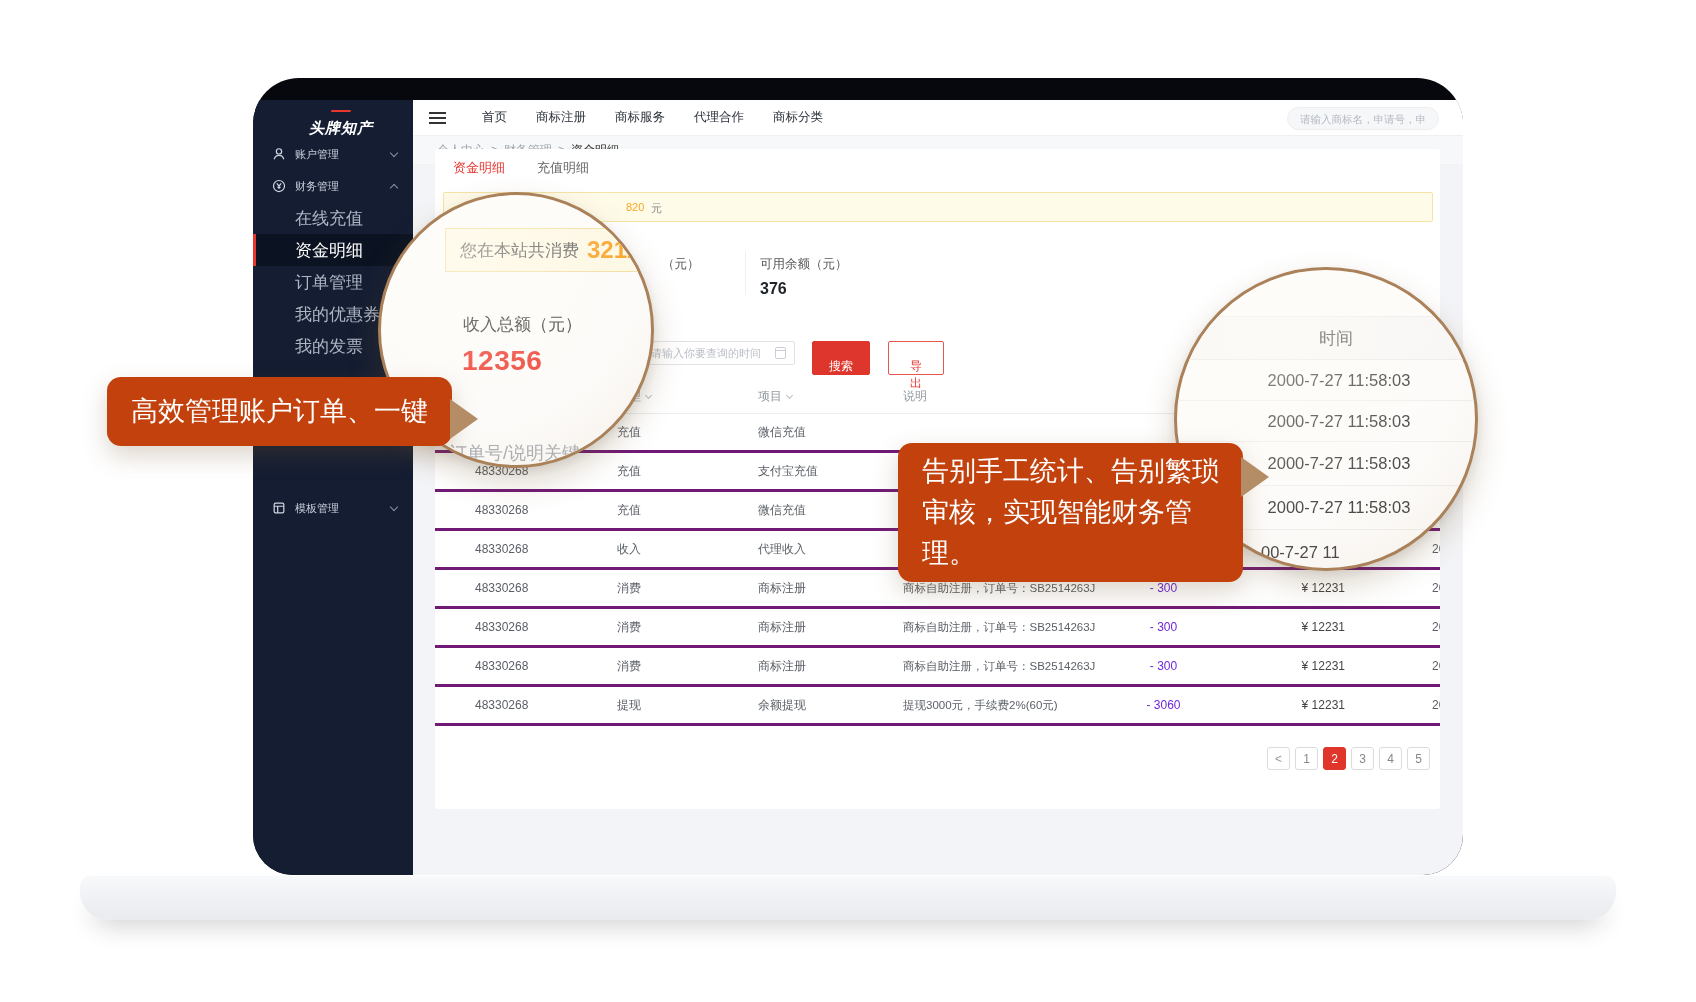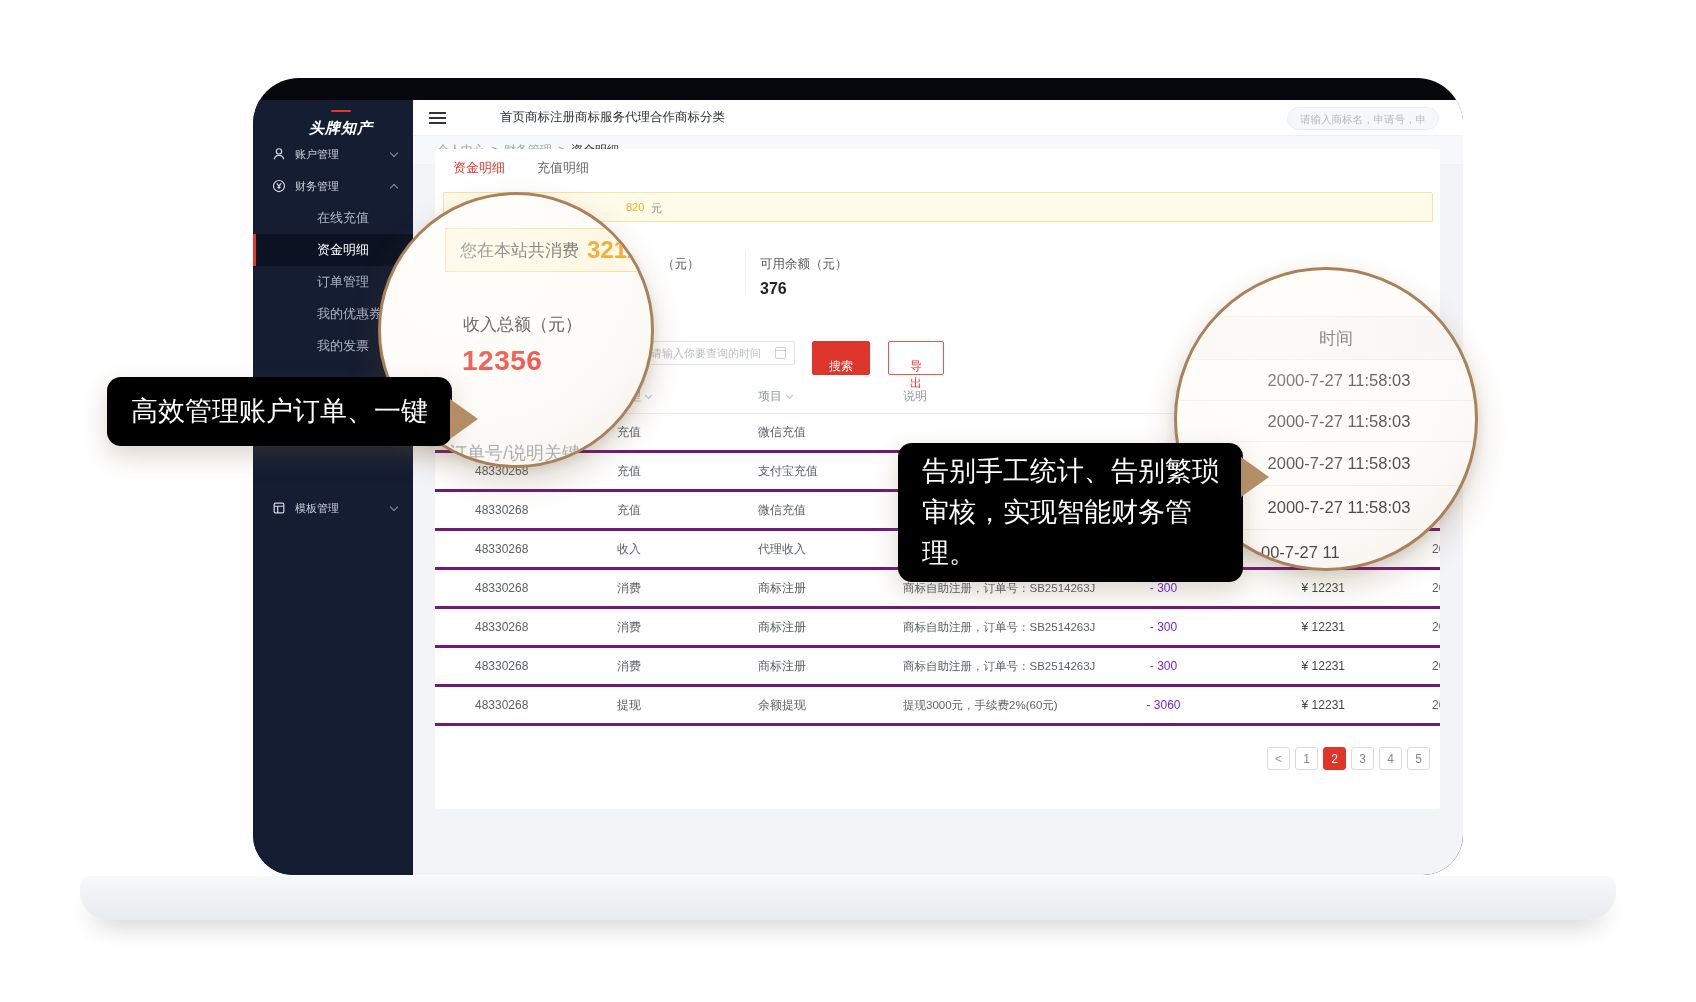--- a/index.html
+++ b/index.html
@@ -16,37 +16,37 @@
 
   
   .sidebar{width:160px;flex:0 0 160px;background:#141d32;position:relative;}
   .logo{display:flex;align-items:center;gap:7px;padding:10px 0 0 16px;height:38px;flex-direction:column;}
   .logo-mark{width:20px;height:18px;background:#e8352e;transform:skewX(-10deg);border-radius:2px;position:relative;overflow:hidden;}
   .logo-mark::after{content:'';position:absolute;left:8px;top:7px;width:12px;height:4px;background:#fff;transform:skewX(4deg);}
   .logo-text{color:#fff;font-size:15px;font-weight:bold;font-style:italic;letter-spacing:1px;}
   .menu{margin-top:0;}
   .mi{position:relative;height:32px;display:flex;align-items:center;font-size:11px;color:#c7cdd9;cursor:pointer;}
   .mi.group{padding-left:18px;gap:9px;}
-  .mi.sub{padding-left:64px;font-size:13px;color:#aeb6c4;}
+  .mi.sub{padding-left:42px;font-size:17px;color:#aeb6c4;}
   .mi.sub.active{background:#0b1322;color:#fff;}
   .mi.sub.active::before{content:'';position:absolute;left:0;top:0;bottom:0;width:3px;background:#e8352e;}
   .mi .ic{width:15px;height:15px;display:flex;align-items:center;justify-content:center;color:#cfd5e0;}
   .mi .ic svg{width:14px;height:14px;stroke:currentColor;fill:none;stroke-width:1.4;}
   .chev{position:absolute;right:16px;width:6px;height:6px;border-right:1.5px solid #8a93a5;border-bottom:1.5px solid #8a93a5;}
   .chev.down{transform:rotate(45deg);margin-top:-3px;}
   .chev.up{transform:rotate(-135deg);margin-top:3px;}
   .mi.tpl{margin-top:130px;}
 
   
   .main{flex:1;background:#f3f4f7;position:relative;overflow:hidden;}
   .topbar{height:36px;background:#fff;display:flex;align-items:center;position:relative;border-bottom:1px solid #f0f0f0;}
   .burger{margin-left:16px;width:17px;height:2px;background:#333;position:relative;cursor:pointer;}
   .burger::before,.burger::after{content:'';position:absolute;left:0;width:17px;height:2px;background:#333;}
   .burger::before{top:-5px}.burger::after{top:5px}
-  .nav{display:flex;margin-left:54px;}
+  .nav{display:flex;gap:29px;margin-left:36px;}
   .nav a{font-size:12.5px;color:#2c313a;text-decoration:none;cursor:pointer;}
   .topsearch{position:absolute;right:24px;top:7px;width:152px;height:23px;border:1px solid #ededf0;background:#f6f7f9;
     border-radius:12px;font-size:10.5px;color:#6a7077;padding:0 12px;outline:none;}
   .topsearch::placeholder{color:#b4bac3;}
   .crumbs{height:29px;background:#f7f8fa;display:flex;align-items:center;padding-left:24px;font-size:12px;color:#a0a4ab;gap:6px;border-bottom:1px solid #f1f2f4;}
   .crumbs .cur{color:#333;}
 
   
   .card{position:absolute;left:22px;top:49px;width:1005px;height:660px;background:#fff;border-radius:3px;}
   .tabs{position:absolute;left:18px;top:10px;display:flex;gap:32px;font-size:13px;}
@@ -102,21 +102,21 @@
   .lz-header-frag{position:absolute;left:68px;top:246px;font-size:18px;color:#a6abb3;white-space:nowrap;}
   .lens-right{left:1174px;top:267px;width:304px;height:304px;}
   .rz-band{position:absolute;left:0;right:0;top:46px;height:44px;background:#fafafb;border-top:1px solid #f1f1f1;border-bottom:1px solid #eeeeee;
     display:flex;align-items:center;justify-content:center;font-size:17px;color:#555;padding-left:20px;}
   .rz-row{position:absolute;left:0;right:0;height:41px;display:flex;align-items:center;justify-content:center;padding-left:26px;
     font-size:16.5px;color:#3a3a3a;border-bottom:1px solid #f1f1f1;white-space:nowrap;}
   .rz-row.r1{top:90px;}.rz-row.r2{top:131px;}.rz-row.r3{top:172px;height:44px;}.rz-row.r4{top:216px;height:44px;}
   .rz-row.r5{top:260px;height:44px;border-bottom:none;justify-content:flex-start;padding-left:84px;}
 
   
-  .tip{position:absolute;background:#000000;color:#fff;border-radius:14px;padding:14px 24px;line-height:41px;font-size:27px;
+  .tip{position:absolute;background:#c2410c;color:#fff;border-radius:14px;padding:14px 24px;line-height:41px;font-size:27px;
     box-shadow:0 10px 24px rgba(120,90,50,.25);}
   .tip span{display:block;white-space:nowrap;}
   .tip::after{content:'';position:absolute;right:-26px;border:20px solid transparent;border-left:28px solid #b48d66;border-right:0;}
   .tip-left{left:107px;top:377px;}
   .tip-left::after{top:22px;}
   .tip-right{left:898px;top:443px;padding:8px 24px;}
   .tip-right::after{top:14px;}
 </style>
 </head>
 <body>

